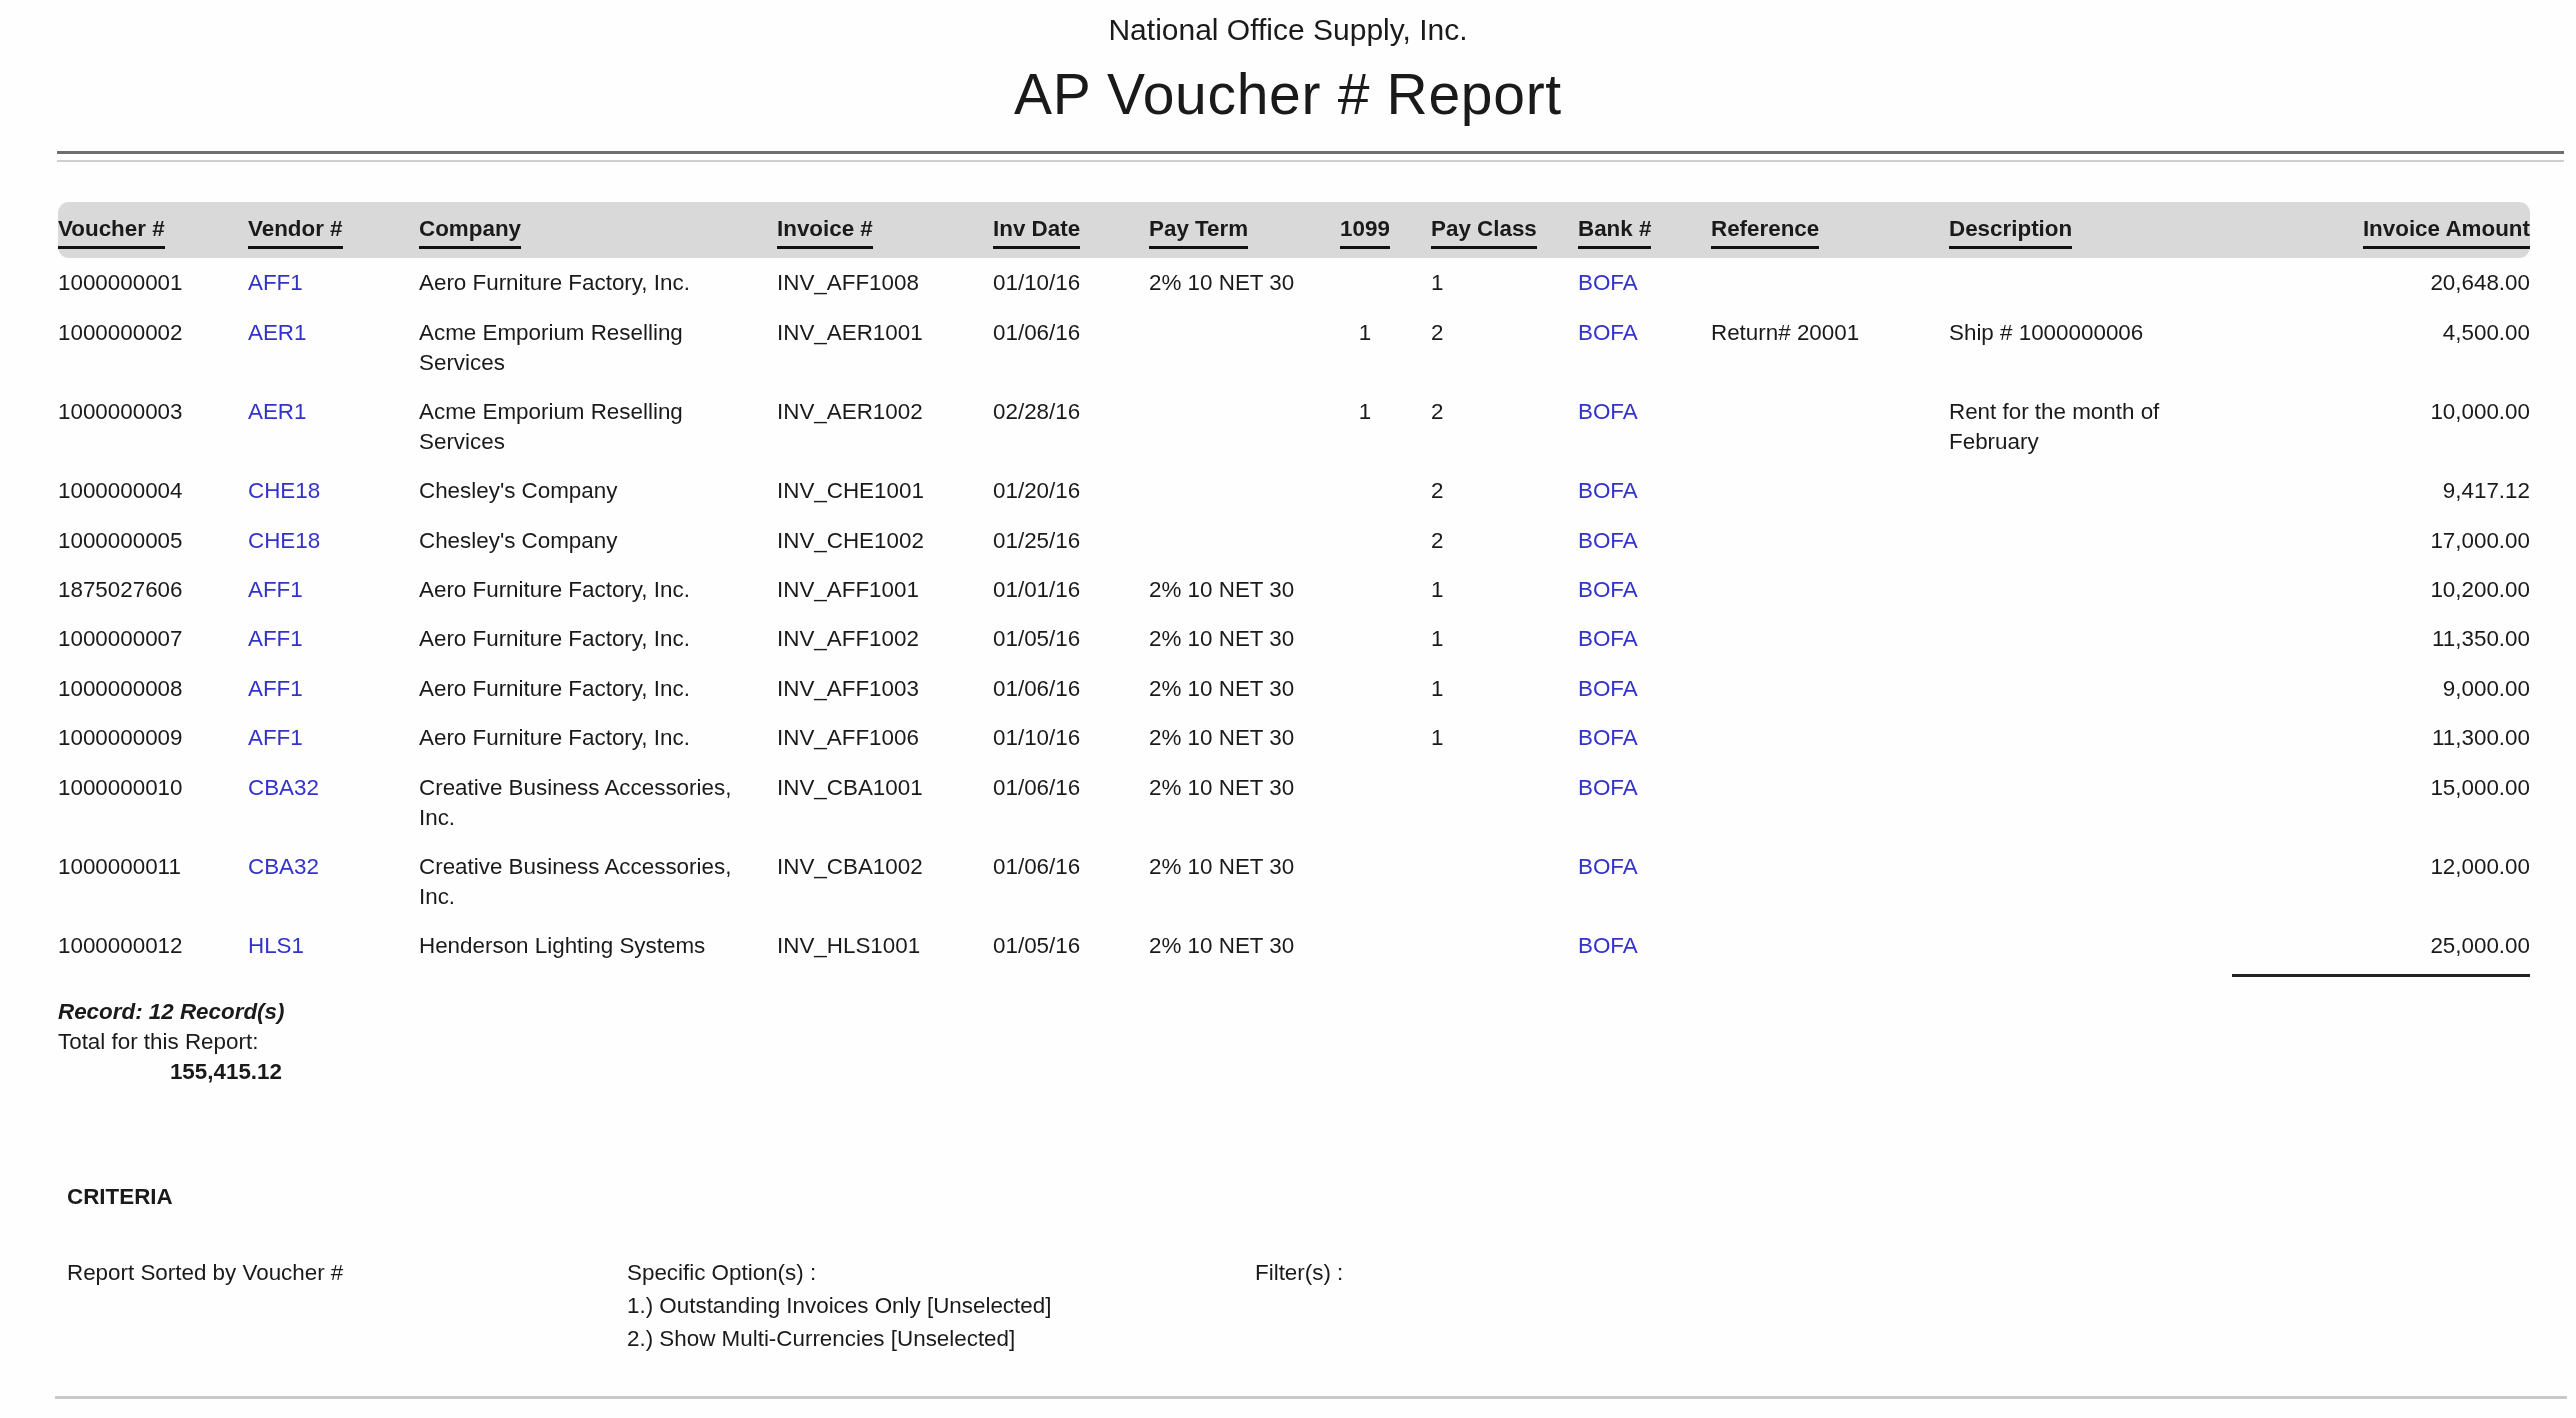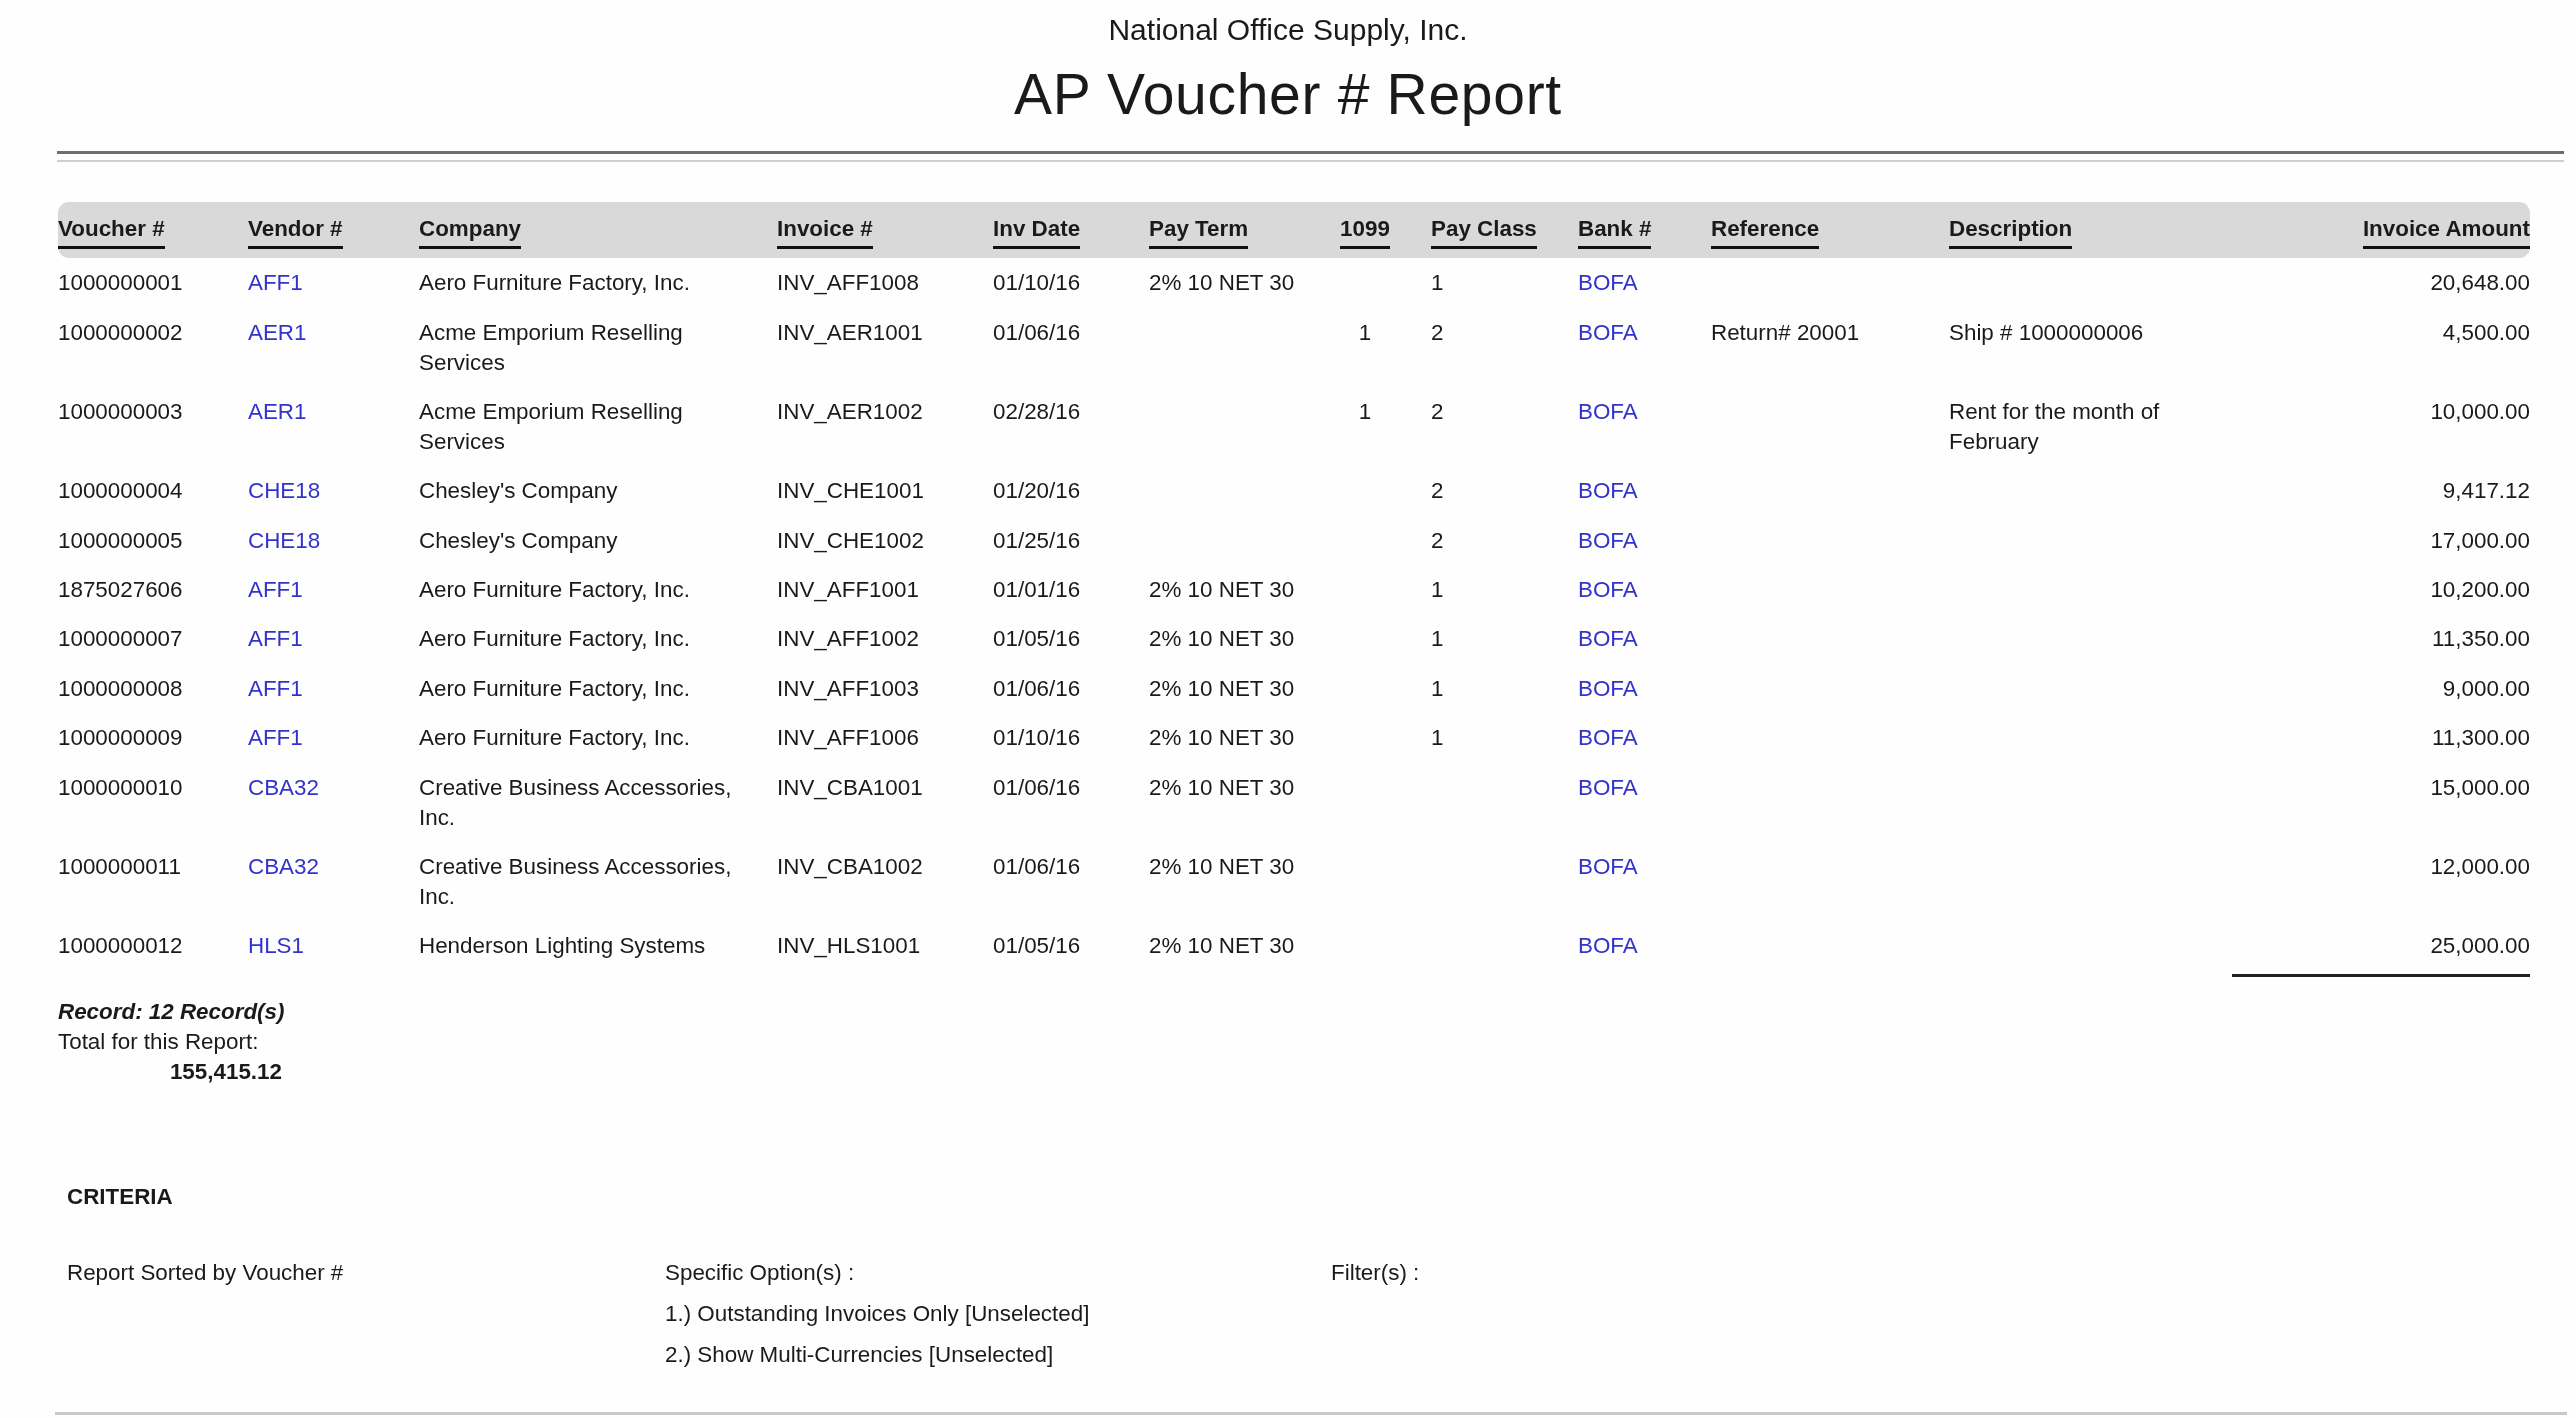--- a/index.html
+++ b/index.html
@@ -40,25 +40,25 @@
 
   .total-rule { border-top:3px solid #222; width:298px; margin:3px 0 0 auto; }
   .totals-row { display:flex; align-items:baseline; margin-top:20px;flex-direction:column; }
   .record-summary { font-style:italic; font-weight:bold; }
   .totals-spacer { flex:1; }
   .total-label { font-weight:normal; }
   .total-amount { font-weight:bold; width:224px; text-align:right; }
 
   .criteria { margin:95px 46px 0 67px; }
   .criteria-heading { font-weight:bold; font-size:22.4px; }
-  .criteria-cols { display:flex; margin-top:46px;gap:38px; }
+  .criteria-cols { display:flex; margin-top:46px; }
   .criteria-col-sort { width:560px; }
   .criteria-col-options { width:628px; }
   .criteria-col-filters { flex:1; }
-  .option-line { margin-top:11px; }
+  .option-line { margin-top:3px; }
 
   .footer-rule { border-top:3.7px solid #c9c9c9; margin:42px 9px 0 55px; }
   .footer-row { display:flex; margin:19.4px 46px 0 58px; font-weight:bold; }
   .footer-left { flex:1; text-align:left; }
   .footer-center { flex:1; text-align:center; }
   .footer-right { flex:1; text-align:right; }
 </style>
 </head>
 <body>
 

